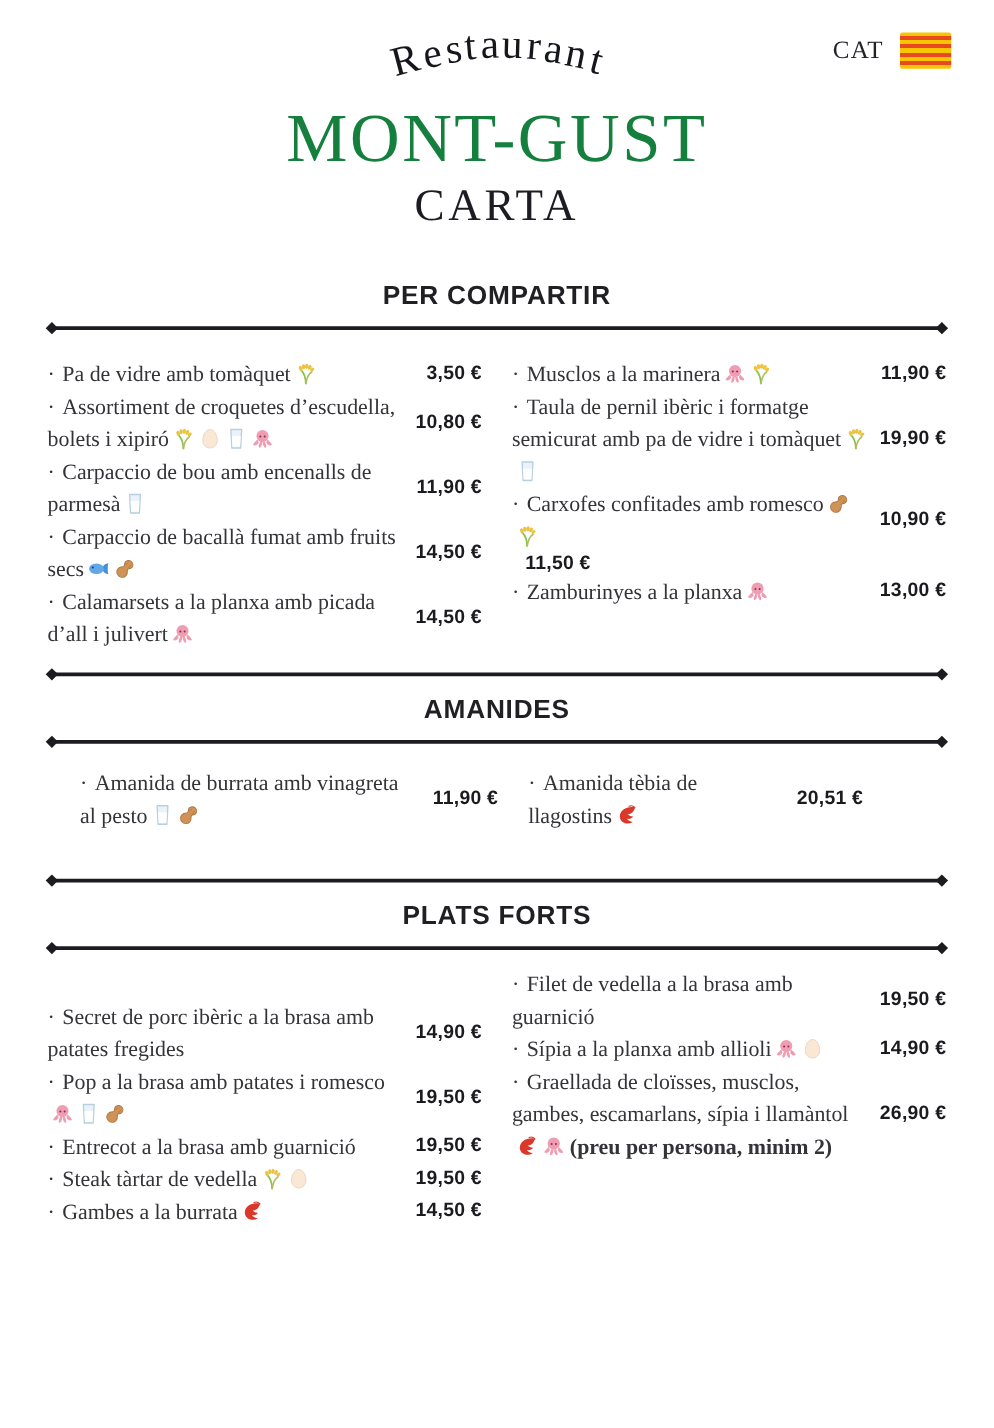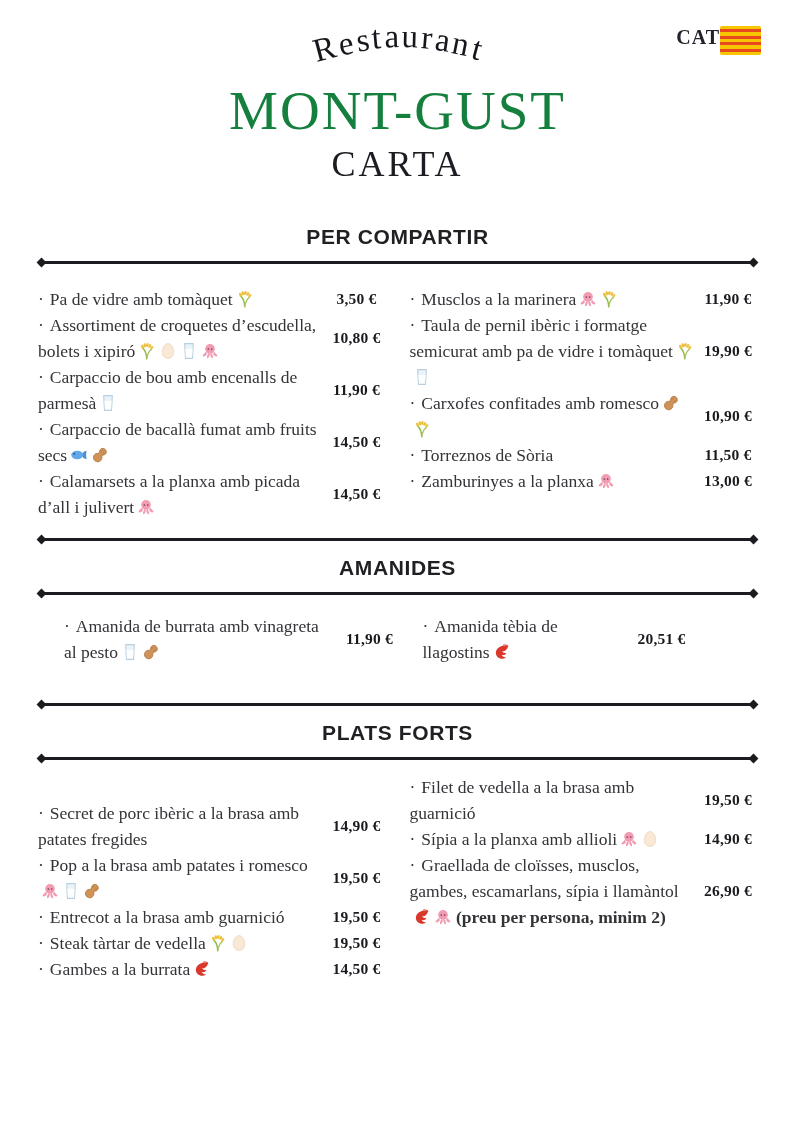--- a/index.html
+++ b/index.html
@@ -5,21 +5,21 @@
   html,body { margin:0; padding:0; background:#ffffff; }
   .page {
     position:relative; width:795px; height:1142px; margin:0 auto;
     background:#ffffff; overflow:hidden;
     font-family:"Liberation Serif", serif; color:#2e2e2e;
   }
   
   .header { position:relative; padding-top:14px; text-align:center; }
   .lang {
     position:absolute; top:26px; right:34px;
-    display:flex; cursor:pointer;font-weight:bold;
+    display:flex; align-items:center; gap:13px; cursor:pointer;
   }
   .lang-label { font-size:20px; letter-spacing:1px; color:#22222a; }
   .flag {
     width:41px; height:29px; border-radius:2px; display:inline-block;
     background:linear-gradient(180deg,#f7c600 0 11%,#e8491f 11% 22%,#f7c600 22% 33%,#e8491f 33% 44%,#f7c600 44% 56%,#e8491f 56% 67%,#f7c600 67% 78%,#e8491f 78% 89%,#f7c600 89% 100%);
   }
   .arc { height:60px; padding-top:4px; font-size:33px; color:#16161d; }
   .arc span { display:inline-block; padding:0 1.5px; }
   .title {
     margin:4px 0 0; font-weight:400; font-size:55px;
@@ -45,23 +45,23 @@
   .section-amanides .items { padding:16px 0 36px;margin-left:26px; }
   .section-plats-forts .items { padding:12px 0 0; }
   .section-plats-forts .col-0 { padding-top:26px; }
   .section-amanides .col-1 .item-text { max-width:205px; }
 
   .item { display:flex; align-items:center; }
   .item-text { flex:1; font-size:17.5px; line-height:26px; color:#333338; }
   .bullet { margin-right:6px; }
   .note { font-weight:700; }
   .item-price {
-    font-family:Liberation Serif, serif; font-weight:700;
+    font-family:Liberation Sans, sans-serif; font-weight:700;
     font-size:15.5px; color:#1a1a1f; letter-spacing:0.2px;
-    min-width:58px; text-align:center; padding-left:5px; white-space:nowrap;
+    min-width:58px; text-align:right; padding-left:5px; white-space:nowrap;
   }
   .icon { display:inline-block; width:18px; height:18px; vertical-align:-3.5px; margin-left:3px; }
   .icon svg { width:100%; height:100%; display:block; }
 </style>
 </head>
 <body>
 
 <div class="page">
   <header class="header">
     <div class="lang">
@@ -216,21 +216,20 @@
                       <ellipse cx="5" cy="5.2" rx="1.5" ry="2.3" transform="rotate(-22 5 5.2)"></ellipse>
                       <ellipse cx="7.6" cy="3.8" rx="1.5" ry="2.3" transform="rotate(-6 7.6 3.8)"></ellipse>
                       <ellipse cx="10.4" cy="3.3" rx="1.5" ry="2.3" transform="rotate(12 10.4 3.3)"></ellipse>
                       <ellipse cx="13.1" cy="4.3" rx="1.5" ry="2.2" transform="rotate(32 13.1 4.3)"></ellipse>
                       <ellipse cx="15.3" cy="6.3" rx="1.4" ry="2" transform="rotate(52 15.3 6.3)"></ellipse>
                     </g>
                   </svg></span></span>
               <span class="item-price">10,90 €</span>
             </div>
             <div class="item">
-              <span class="item-text"><span class="bullet">·</span><span>Torreznos de Sòria</span></span>
               <span class="item-price">11,50 €</span>
             </div>
             <div class="item">
               <span class="item-text"><span class="bullet">·</span><span>Zamburinyes a la planxa</span><span class="icon"><svg viewBox="0 0 20 20">
                     <g fill="#f09cb2">
                       <circle cx="10" cy="7.6" r="5.4"></circle>
                       <path d="M5.6 10.5 C4.2 12.5 2.2 13.2 1.6 15.6 C3.4 16.6 5.6 15.6 6.6 13.4 Z"></path>
                       <path d="M14.4 10.5 C15.8 12.5 17.8 13.2 18.4 15.6 C16.6 16.6 14.4 15.6 13.4 13.4 Z"></path>
                       <path d="M8 12.2 C7.4 14.4 6.2 16 6.8 18 C8.4 18 9.6 16.4 9.8 13 Z"></path>
                       <path d="M12 12.2 C12.6 14.4 13.8 16 13.2 18 C11.6 18 10.4 16.4 10.2 13 Z"></path>

